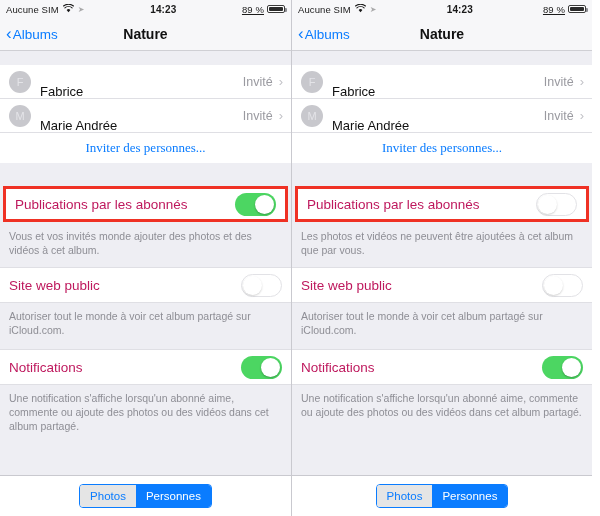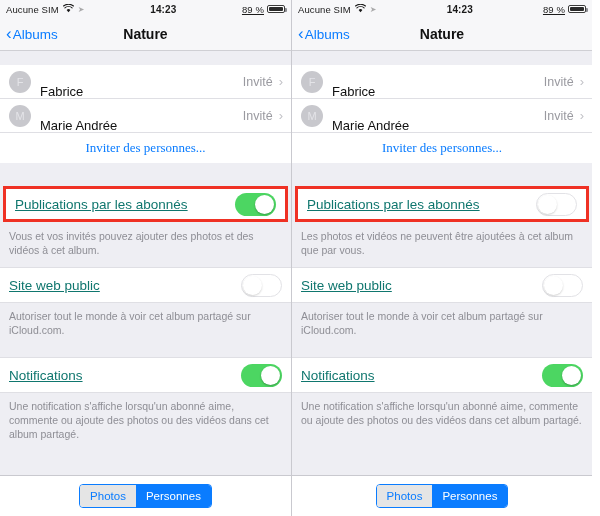--- a/index.html
+++ b/index.html
@@ -173,22 +173,21 @@
     height: 34px;
     display: flex;
     align-items: center;
     justify-content: space-between;
     padding: 0 9px;
     background: #ffffff;
     box-sizing: border-box;
   }
   .toggle-label {
     font-size: 13.5px;
-    color: #0f766e;
-    text-decoration: underline;
+    color: #be185d;
   }
   .switch {
     width: 41px; height: 23px;
     border-radius: 12px;
     position: relative;
     flex: 0 0 41px;
     box-sizing: border-box;
   }
   .switch.on { background: #4cd662; }
   .switch.off { background: #ffffff; border: 1px solid #e2e2e6; }
@@ -214,21 +213,21 @@
   }
   .highlight .toggle-row { height: 30px; }
 
   .desc {
     background: #eeeef3;
     color: #8e8e95;
     font-size: 10.5px;
     line-height: 14px;
     padding: 6px 9px 10px 9px;
   }
-  .desc.tall { padding-bottom: 20px; }
+  .desc.tall { padding-bottom: 12px; }
 
   .sep-line { height: 1px; background: #dfdfe4; }
 
   
   .bottombar {
     flex: 0 0 40px;
     height: 40px;
     background: #ffffff;
     border-top: 1px solid #c9c9cf;
     display: flex;
@@ -314,21 +313,21 @@
         <div class="highlight">
           <div class="toggle-row">
             <div class="toggle-label">Publications par les abonnés</div>
             <div class="switch on">
                 <span class="knob"></span>
               </div>
           </div>
         </div>
       </div>
 
-      <div class="desc">Vous et vos invités pouvez ajouter des photos et des vidéos à cet album.</div>
+      <div class="desc">Vous et vos invités monde ajouter des photos et des vidéos à cet album.</div>
 
       <div class="sep-line"></div>
       <div class="toggle-row">
         <div class="toggle-label">Site web public</div>
         <div class="switch off">
             <span class="knob"></span>
           </div>
       </div>
       <div class="sep-line"></div>
       <div class="desc tall">Autoriser tout le monde à voir cet album partagé sur iCloud.com.</div>

